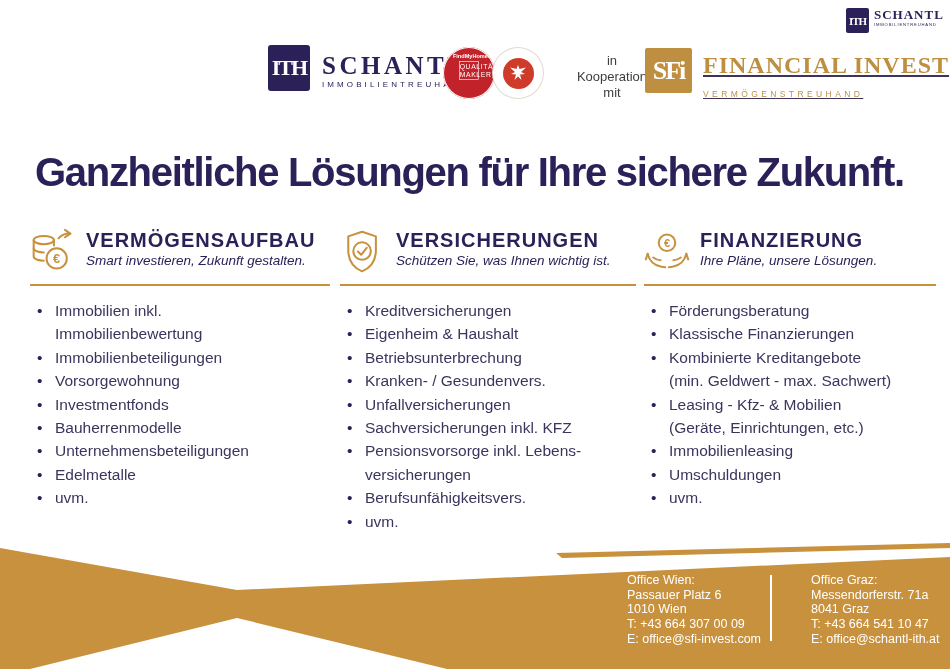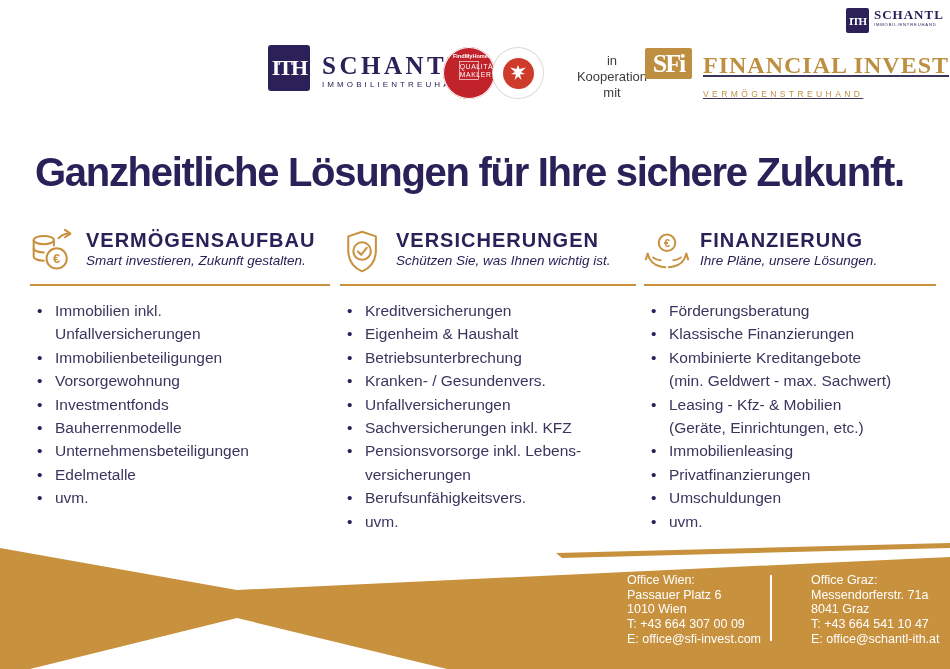--- a/index.html
+++ b/index.html
@@ -39,21 +39,21 @@
   .b1-l3 { font-size:11px; letter-spacing:1px; }
 
   .badge2 { top:48px; left:493px; width:50px; height:50px; border-radius:50%;
     background:#fff; box-shadow:0 0 0 1px #e3d9d2; display:flex; align-items:center; justify-content:center; }
   .badge2-disc { width:31px; height:31px; border-radius:50%; background:#cf3b2a;
     display:flex; align-items:center; justify-content:center; }
 
   .koop { top:53px; left:548px; width:80px; text-align:center; color:#3d3d3d;
     font-size:13px; line-height:16px;margin-left:24px; }
 
-  .sfi-mark { top:48px; left:645px; width:47px; height:31px; background:#bf8f41; border-radius:2px;
+  .sfi-mark { top:48px; left:645px; width:47px; height:45px; background:#bf8f41; border-radius:2px;
     color:#fff; display:flex; align-items:center; justify-content:center;
     font-family:"Liberation Serif", serif; font-weight:bold; font-size:26px; letter-spacing:-2px; }
   .sfi-text { top:53px; left:703px;text-decoration:underline; }
   .sfi-name { font-family:"Liberation Serif", serif; font-weight:bold; font-size:24px;
     color:#bf8f41; letter-spacing:1px; line-height:24px; white-space:nowrap; }
   .sfi-sub { font-size:8.5px; letter-spacing:3.4px; color:#bf8f41; margin-top:12px; }
 
   
   .page-title { top:150px; left:35px; width:900px; color:#2b2158; font-weight:bold;
     font-size:40px; letter-spacing:-1.3px; line-height:44px; white-space:nowrap; }
@@ -139,21 +139,21 @@
       <path d="M38 1 L44 5 L38 9"></path>
     </svg>
     <div>
       <div class="col-name">VERMÖGENSAUFBAU</div>
       <div class="col-tag">Smart investieren, Zukunft gestalten.</div>
     </div>
   </div>
   <div class="gold-rule"></div>
   <ul class="col-list">
     <li>Immobilien inkl.
-Unfallversicherungen</li>
+Immobilienbewertung</li>
     <li>Immobilienbeteiligungen</li>
     <li>Vorsorgewohnung</li>
     <li>Investmentfonds</li>
     <li>Bauherrenmodelle</li>
     <li>Unternehmensbeteiligungen</li>
     <li>Edelmetalle</li>
     <li>uvm.</li>
   </ul>
 </div>
 
@@ -203,21 +203,20 @@
   </div>
   <div class="gold-rule"></div>
   <ul class="col-list">
     <li>Förderungsberatung</li>
     <li>Klassische Finanzierungen</li>
     <li>Kombinierte Kreditangebote
 (min. Geldwert - max. Sachwert)</li>
     <li>Leasing - Kfz- &amp; Mobilien
 (Geräte, Einrichtungen, etc.)</li>
     <li>Immobilienleasing</li>
-    <li>Privatfinanzierungen</li>
     <li>Umschuldungen</li>
     <li>uvm.</li>
   </ul>
 </div>
 
 <svg class="abs footer-svg" viewBox="0 0 950 129">
   <polygon points="0,8 237,50 237,78 30,129 0,129" fill="#c8913e"></polygon>
   <polygon points="237,50 950,17 950,129 447,129 237,78" fill="#c8913e"></polygon>
   <polygon points="556,13 950,3 950,8 562,18" fill="#c8913e"></polygon>
 </svg>

